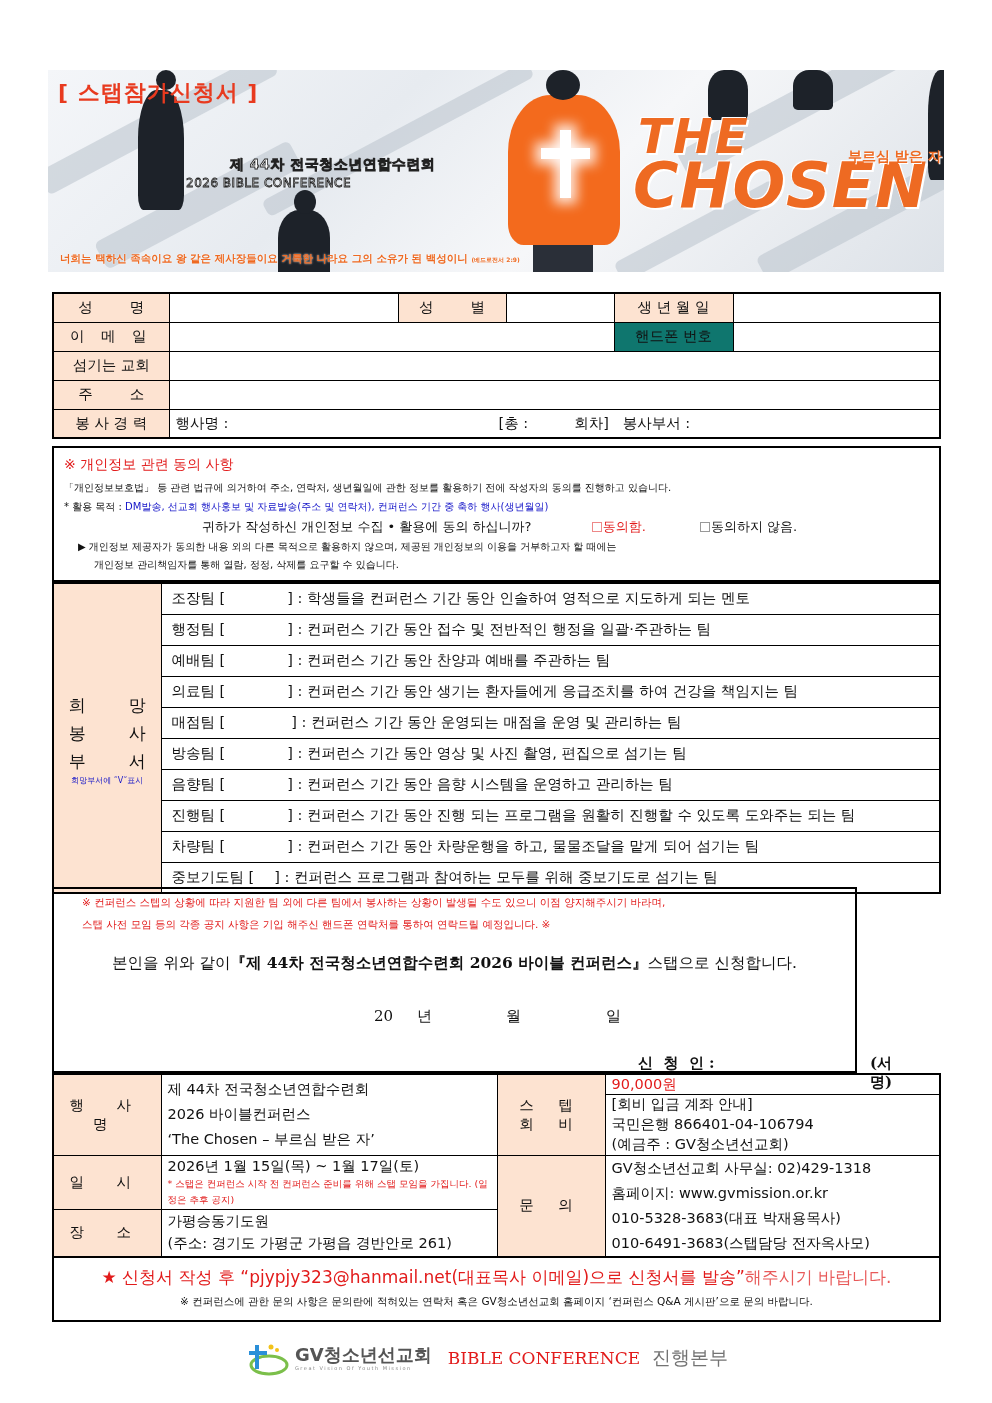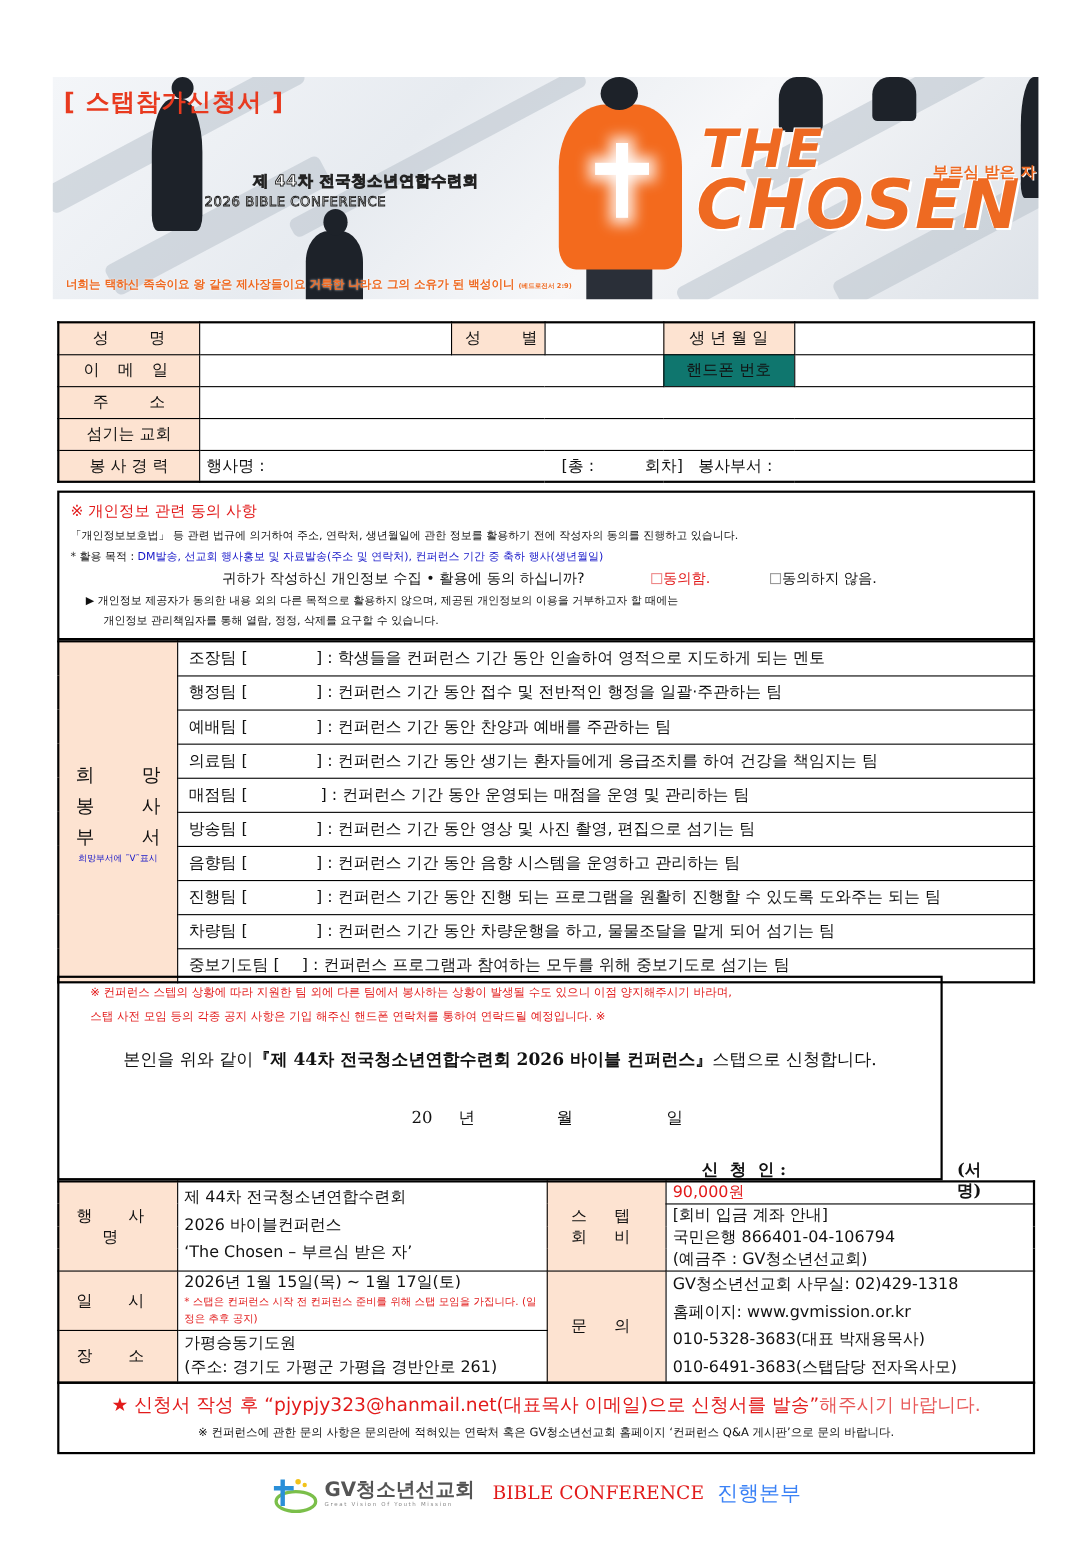--- a/index.html
+++ b/index.html
@@ -67,21 +67,21 @@
   .foot { left: 52px; top: 1256px; width: 889px; height: 66px; text-align: center; }
   .foot .email { color: #e21b1b; font-size: 17px; margin-top: 8px; white-space: nowrap; }
   .foot .email .tail { color: #e85a5a; }
   .foot .qa { font-size: 10.5px; margin-top: 6px; white-space: nowrap; }
 
   .org { position: absolute; left: 245px; top: 1338px; height: 40px; display: flex; align-items: center; gap: 6px; }
   .org-logo { width: 44px; height: 38px; position: relative; }
   .org-name { font-size: 18px; color: #555; font-weight: bold; line-height: 20px; }
   .org-en { font-size: 5px; color: #888; letter-spacing: 1.5px; }
   .org-bc { color: #e21b1b; font-family: "DejaVu Serif", serif; font-size: 17px; margin-left: 10px; }
-  .org-hq { font-size: 19px; color: #3b82f6; margin-left: 6px; }
+  .org-hq { font-size: 19px; color: #737373; margin-left: 6px; }
 </style>
 </head>
 <body>
 
 <div class="banner">
   <div class="streak" style="left:-20px;top:40px;width:260px;height:26px;"></div>
   <div class="streak" style="left:40px;top:120px;width:220px;height:30px;"></div>
   <div class="streak" style="left:200px;top:60px;width:300px;height:18px;"></div>
   <div class="streak" style="left:620px;top:20px;width:260px;height:30px;"></div>
   <div class="streak" style="left:700px;top:130px;width:240px;height:28px;"></div>
@@ -109,39 +109,39 @@
   </div>
   <div class="banner-tag">부르심 받은 자</div>
   <div class="banner-verse">
     <span>너희는 택하신 족속이요 왕 같은 제사장들이요 거룩한 나라요 그의 소유가 된 백성이니</span> <small>(베드로전서 2:9)</small>
   </div>
 </div>
 
 <table class="t" style="top:292px; border:2px solid #000;">
   <tbody>
       <tr>
-    <td class="lbl" style="width:128px;white-space:pre;">성        명</td>
+    <td class="lbl" style="width:116px;white-space:pre;">성        명</td>
     <td style="width:229px;"></td>
-    <td class="lbl" style="width:85px;white-space:pre;text-align:right;">성        별</td>
+    <td class="lbl" style="width:108px;white-space:pre;">성        별</td>
     <td style="width:108px;"></td>
     <td class="lbl" style="width:119px;">생 년 월 일</td>
     <td></td>
   </tr>
   <tr>
     <td class="lbl" style="letter-spacing:6px;">이 메 일</td>
     <td colspan="3"></td>
     <td class="lbl" style="background:#0f766e;">핸드폰 번호</td>
     <td></td>
   </tr>
   <tr>
+    <td class="lbl">섬기는 교회</td>
+    <td colspan="5"></td>
+  </tr>
+  <tr>
     <td class="lbl" style="white-space:pre;">주        소</td>
-    <td colspan="5"></td>
-  </tr>
-  <tr>
-    <td class="lbl">섬기는 교회</td>
     <td colspan="5"></td>
   </tr>
   <tr>
     <td class="lbl">봉 사 경 력</td>
     <td colspan="5" style="white-space:pre;margin-left:44px;"><span>행사명 :</span><span style="display:inline-block;width:270px;"></span><span style="white-space:pre;">[총 :          회차]</span>   <span>봉사부서 :</span></td>
   </tr>
 </tbody>
   </table>
 
 <div class="outer consent">

